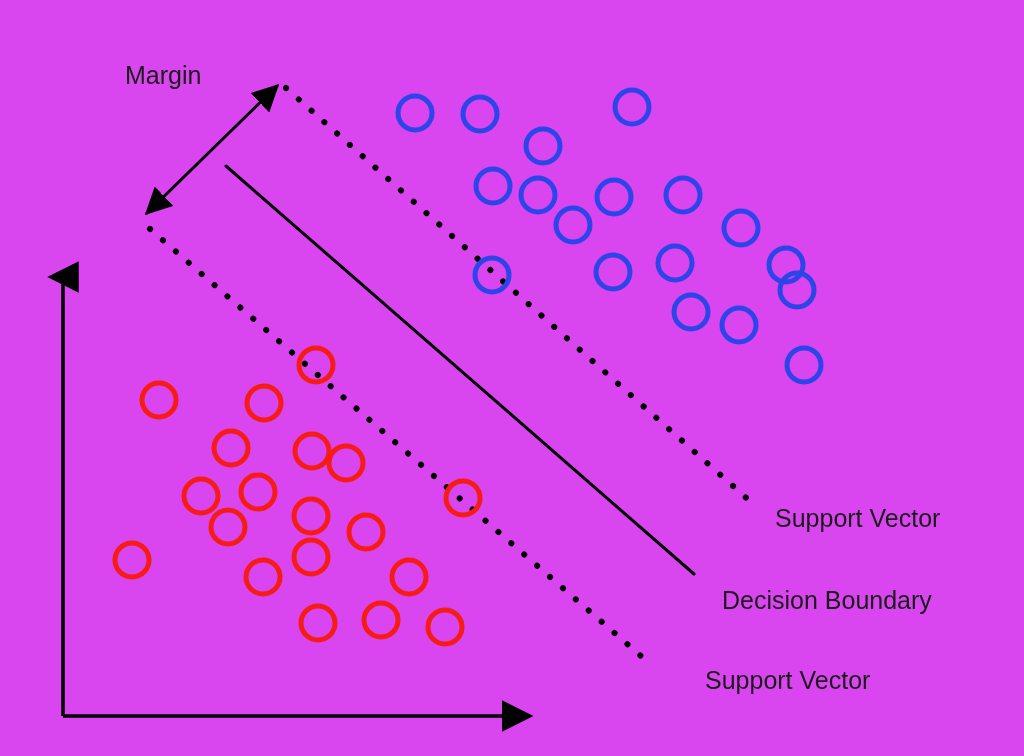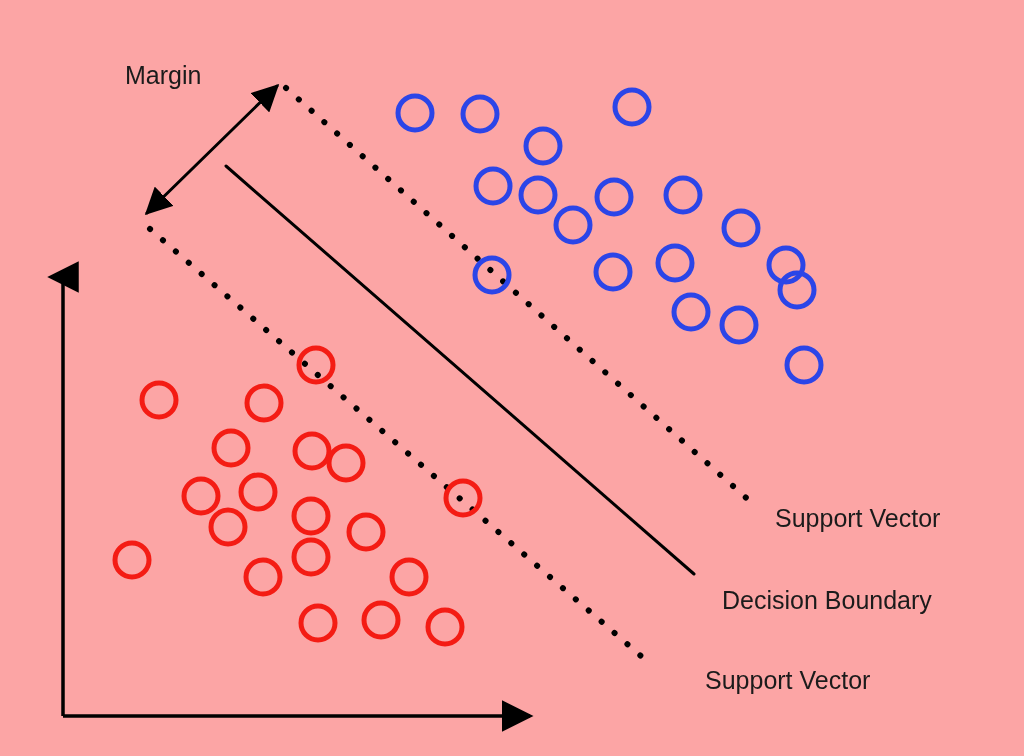--- a/index.html
+++ b/index.html
@@ -7,21 +7,21 @@
     padding: 0;
     background: #ffffff;
   }
   body {
     font-family: "Liberation Sans", sans-serif;
   }
   #diagram-root {
     position: relative;
     width: 1024px;
     height: 756px;
-    background: #fca5a5;
+    background: #d946ef;
     overflow: hidden;
   }
   #svm-svg {
     position: absolute;
     top: 0;
     left: 0;
     width: 1024px;
     height: 756px;
     display: block;
   }

